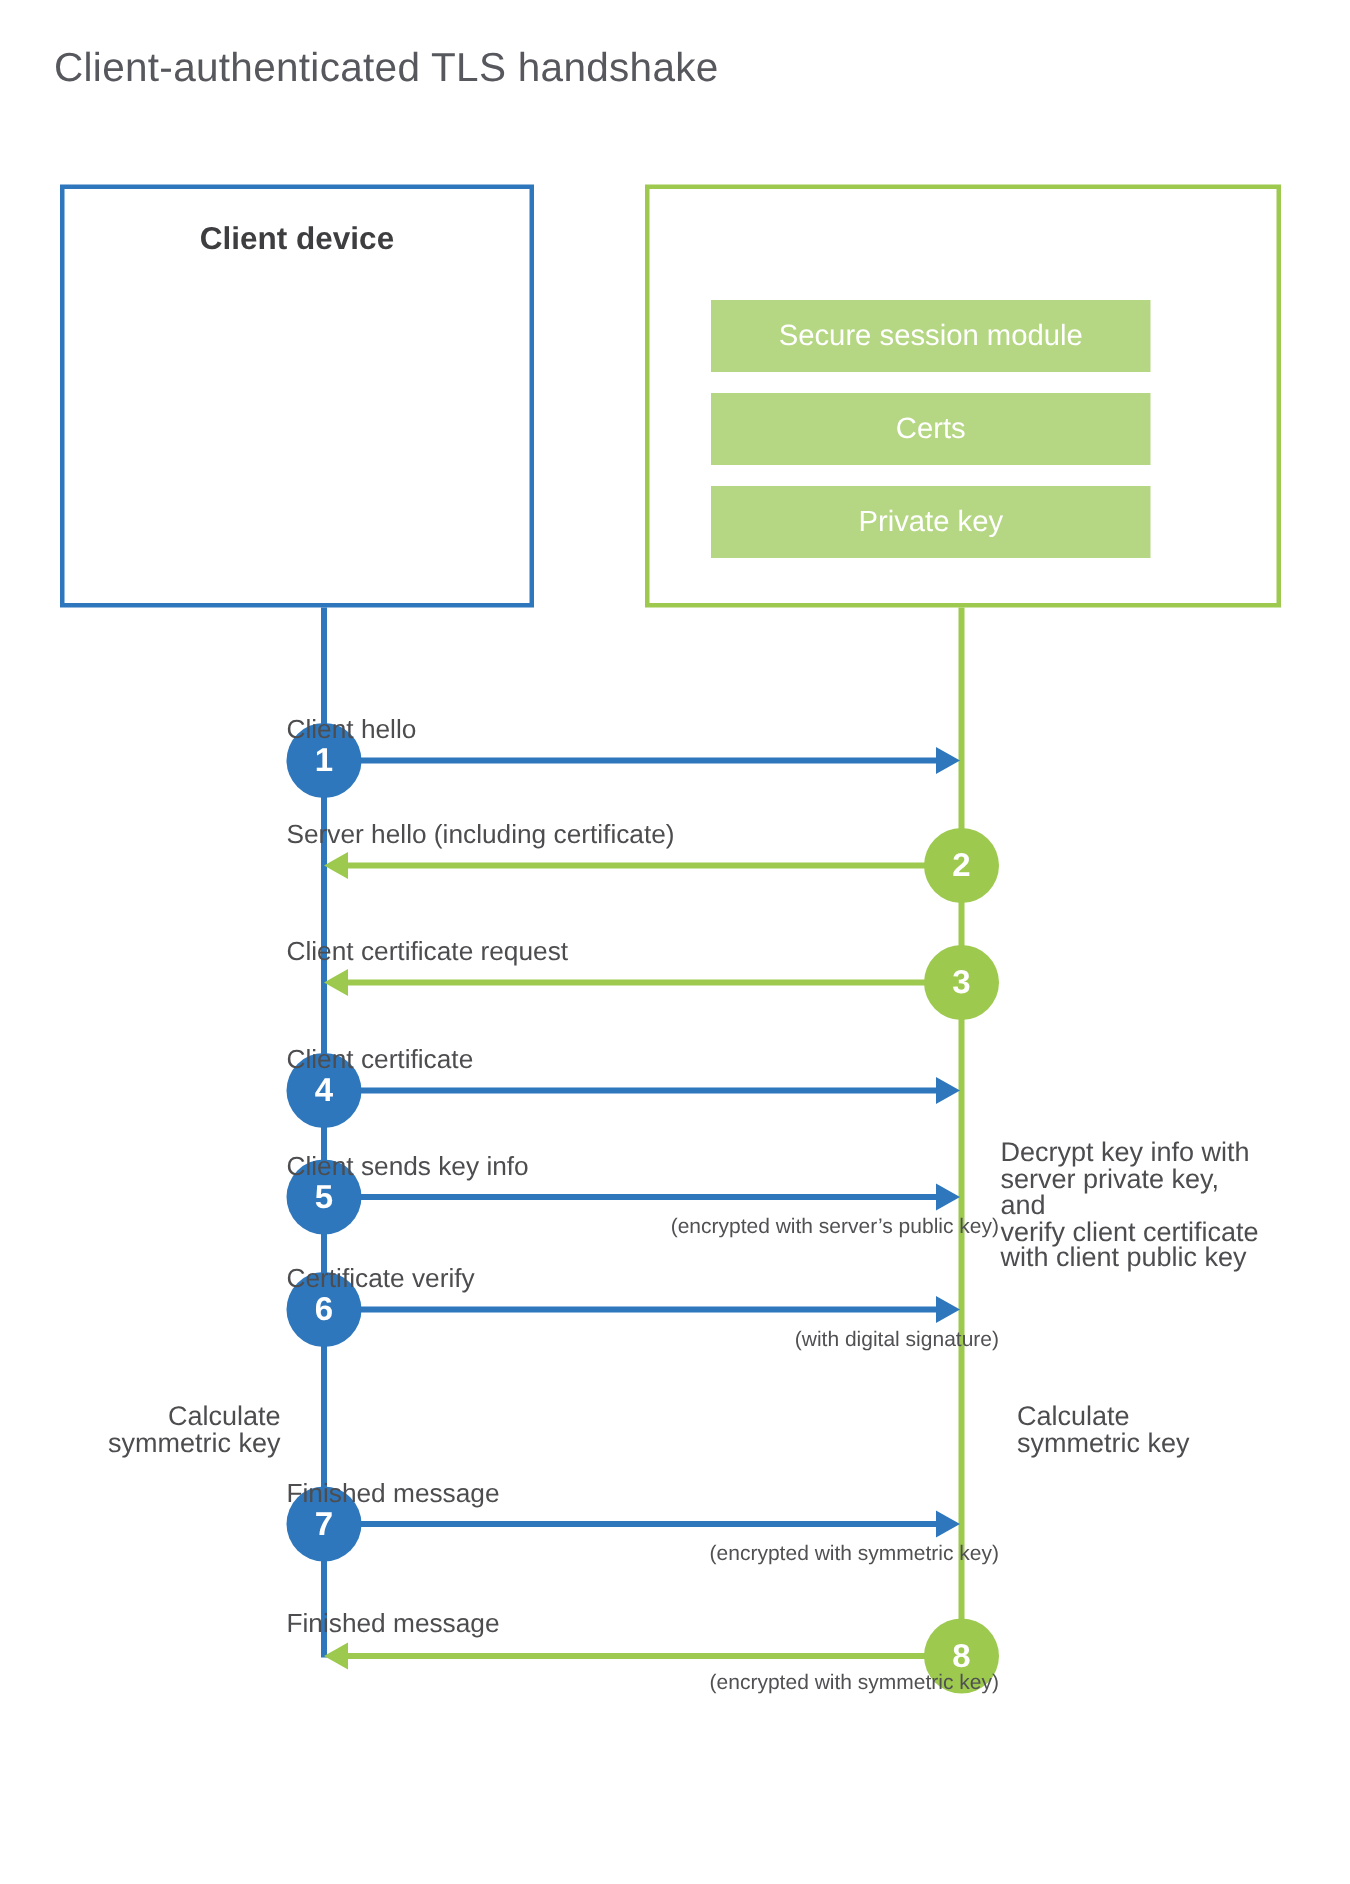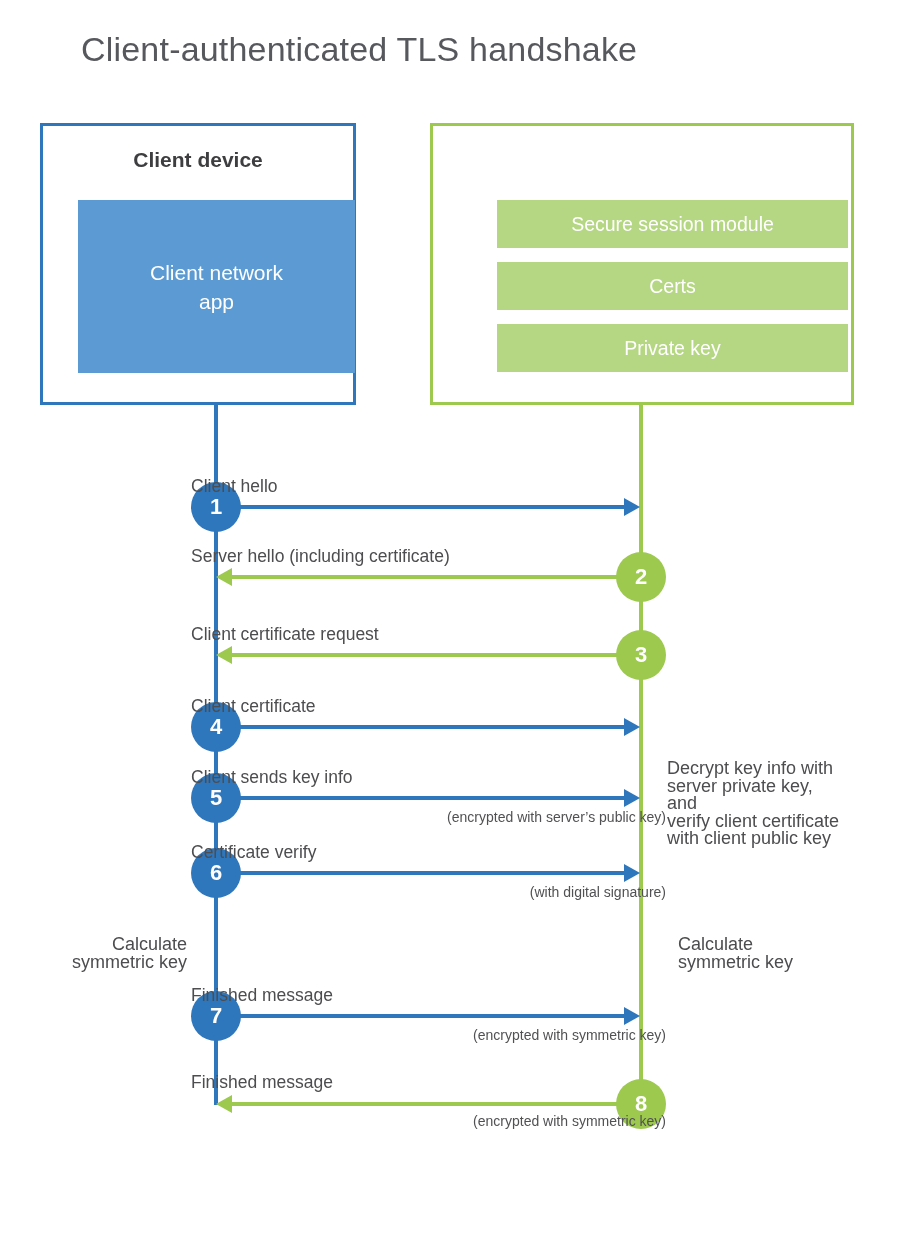--- a/index.html
+++ b/index.html
@@ -8,34 +8,34 @@
     --green:#9cc94e;
     --green_fill:#b5d783;
     --text_dark:#3e3e41;
     --text_gray:#4d4d50;
     --title_gray:#57585d;
   }
   html,body{margin:0;padding:0;background:#fff;}
   body{font-family:"Liberation Sans","DejaVu Sans",sans-serif;}
   .canvas{position:relative;width:900px;height:1256px;background:#ffffff;overflow:hidden;}
 
-  .title{position:absolute;left:36px;top:30px;font-size:34px;font-weight:300;
-         color:var(--title_gray);letter-spacing:.2px;margin-left:45px;}
+  .title{position:absolute;left:36px;top:30px;font-size:27px;font-weight:300;
+         color:var(--title_gray);letter-spacing:.2px;}
 
   
   .actor-box{position:absolute;top:123px;height:282px;background:#fff;box-sizing:border-box;}
   .client-box{left:40px;width:316px;border:3px solid var(--blue);}
   .server-box{left:430px;width:424px;border:3px solid var(--green);}
   .box-header{position:absolute;top:22px;left:0;width:100%;text-align:center;
               font-size:21px;font-weight:bold;color:var(--text_dark);}
   .app-fill{position:absolute;left:35px;top:74px;width:277px;height:173px;
             background:var(--blue_fill);display:flex;align-items:center;justify-content:center;
             color:#fff;font-size:21px;text-align:center;white-space:pre-line;line-height:29px;}
-  .server-bar{position:absolute;left:41px;width:351px;height:48px;background:var(--green_fill);
-              display:flex;align-items:center;justify-content:center;color:#fff;font-size:19.5px;margin-left:23px;}
+  .server-bar{position:absolute;left:41px;width:293px;height:48px;background:var(--green_fill);
+              display:flex;align-items:center;justify-content:center;color:#fff;font-size:19.5px;}
 
   
   .lifeline{position:absolute;width:4px;z-index:1;}
   .lifeline.blue{left:214px;top:405px;height:700px;background:var(--blue);}
   .lifeline.green{left:639px;top:405px;height:680px;background:var(--green);}
 
   
   .arrow-shaft{position:absolute;height:4px;z-index:2;}
   .arrow-shaft.blue{background:var(--blue);}
   .arrow-shaft.green{background:var(--green);}
@@ -65,22 +65,20 @@
 </style>
 </head>
 <body>
 
 <div class="canvas">
 
   <div class="title">Client-authenticated TLS handshake</div>
 
   <div class="actor-box client-box">
     <div class="box-header">Client device</div>
-    <div class="app-fill">Client network
-app</div>
   </div>
 
   <div class="actor-box server-box">
     <div class="server-bar" style="top:74px">Secure session module</div>
     <div class="server-bar" style="top:198px">Private key</div>
     <div class="server-bar" style="top:136px">Certs</div>
   </div>
 
   <div class="lifeline blue"></div>
   <div class="lifeline green"></div>

